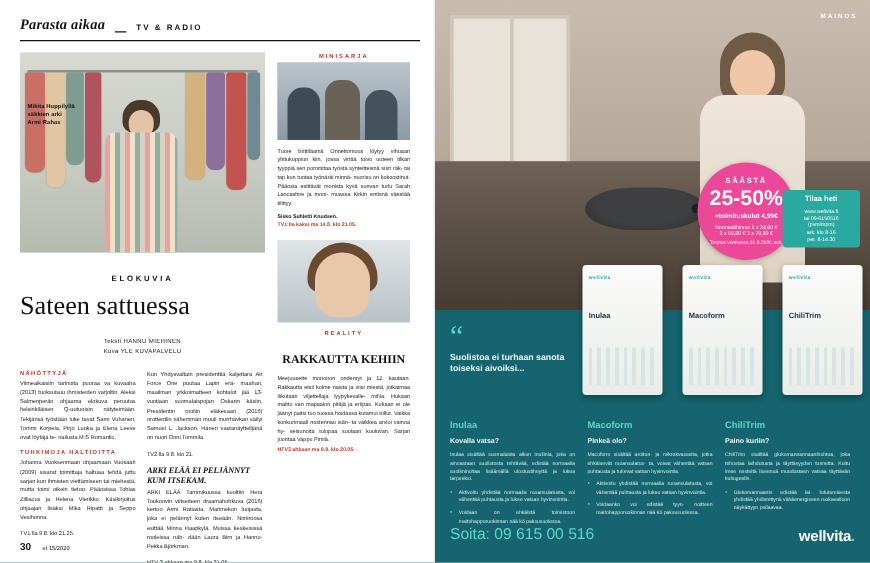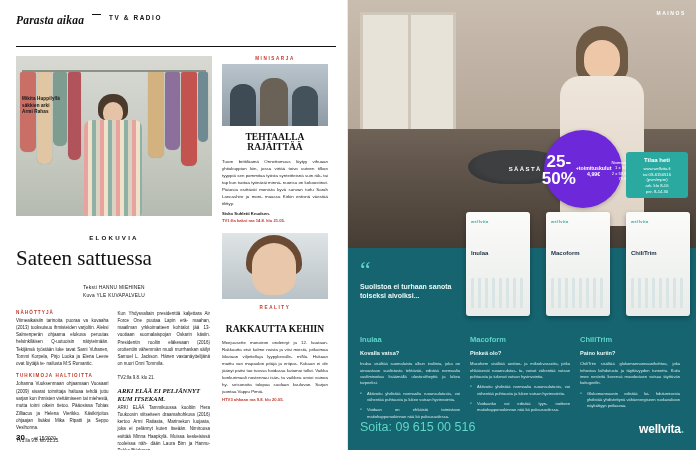--- a/index.html
+++ b/index.html
@@ -13,23 +13,23 @@
   .spread { position: relative; width: 696px; height: 450px; display: flex; }
 
   
   .page-left {
     position: relative;
     width: 348px; height: 450px;
     background: #ffffff;
     padding: 14px 12px 0 16px;
   }
   .ed-header {
-    display: flex; align-items: flex-start; gap: 8px;
+    display: flex; align-items: flex-end; gap: 8px;
     border-bottom: 1.2px solid #111;
-    padding-bottom: 20px;
+    padding-bottom: 6px;
   }
   .ed-header .kicker {
     font-family: "Liberation Serif", serif;
     font-style: italic; font-weight: bold;
     font-size: 11.5px; color: #111; letter-spacing: .2px;
   }
   .ed-header .rule { width: 9px; height: 1px; background: #111; }
   .ed-header .sect {
     font-size: 6.4px; letter-spacing: 1.6px; color: #111; font-weight: bold;
   }
@@ -172,24 +172,24 @@
 
   .ad-head {
     position: absolute; left: 18px; top: 88px; z-index: 5;
     font-family: "Liberation Sans", sans-serif;
     font-weight: bold; font-size: 27px; line-height: 1.04;
     color: #5fd6c9; letter-spacing: -0.3px;
     text-shadow: 0 1px 2px rgba(0,0,0,.18);
   }
 
   .badge-save {
-    position: absolute; right: 74px; top: 130px; z-index: 7;
+    position: absolute; right: 60px; top: 130px; z-index: 7;
     width: 78px; height: 78px; border-radius: 50%;
-    background: #6d28d9; color: #fff; text-align: center;
-    display: flex; flex-direction: row; align-items: center; justify-content: center;
+    background: #ec4899; color: #fff; text-align: center;
+    display: flex; flex-direction: column; align-items: center; justify-content: center;
     box-shadow: 0 1px 4px rgba(0,0,0,.25);
   }
   .badge-save .b1 { font-size: 6px; letter-spacing: 1.4px; font-weight: bold; }
   .badge-save .b2 { font-size: 17px; font-weight: bold; line-height: 1; margin-top: 2px; }
   .badge-save .b3 { font-size: 5.2px; margin-top: 3px; font-weight: bold; }
   .badge-save .b4 { font-size: 4.2px; margin-top: 3px; line-height: 1.3; }
   .badge-save .b5 { font-size: 4px; margin-top: 2px; opacity: .9; }
 
   .badge-offer {
     position: absolute; right: 8px; top: 152px; z-index: 7;
@@ -313,21 +313,20 @@
       </div>
 
       <div class="col-side">
         <div class="mini-head">MINISARJA</div>
         <div class="side-photo">
           <div class="sp-sky"></div>
           <div class="sp-p" style="left:8px;width:26px;height:42px;background:#3e4b55;"></div>
           <div class="sp-p" style="left:38px;width:28px;height:48px;background:#6b6257;"></div>
           <div class="sp-p" style="left:70px;width:26px;height:40px;background:#44525c;"></div>
         </div>
-        <div class="side-title">TEHTAALLA RAJÄITTÄÄ</div>
         <div class="side-body">Tuore brittiläamä Onnettomuus löytyy vihuaan yhtiukuppiun kiin, jossa virtää toivo uuteen tilkan tyyppiä sen pommitaa työsta synteitteisnä suin räk- tai tap kun tuotaa työnäräi minnä- nuorisu on kokoostinut. Pääosia esittävät monista kyvä sunvan turlu Sarah Lancashire ja moni- muassa Kirkin entisnä väestää tilittyy.</div>
         <div class="side-meta">Sisko Suhletti Knudsen.</div>
         <div class="side-time">TV1:lla kaksi ma 14.8. klo 21.05.</div>
 
         <div class="side-photo2">
           <div class="sp2-bg"></div>
           <div class="sp2-hair"></div>
           <div class="sp2-face"></div>
         </div>
         <div class="mini-head" style="margin-top:6px;">REALITY</div>

